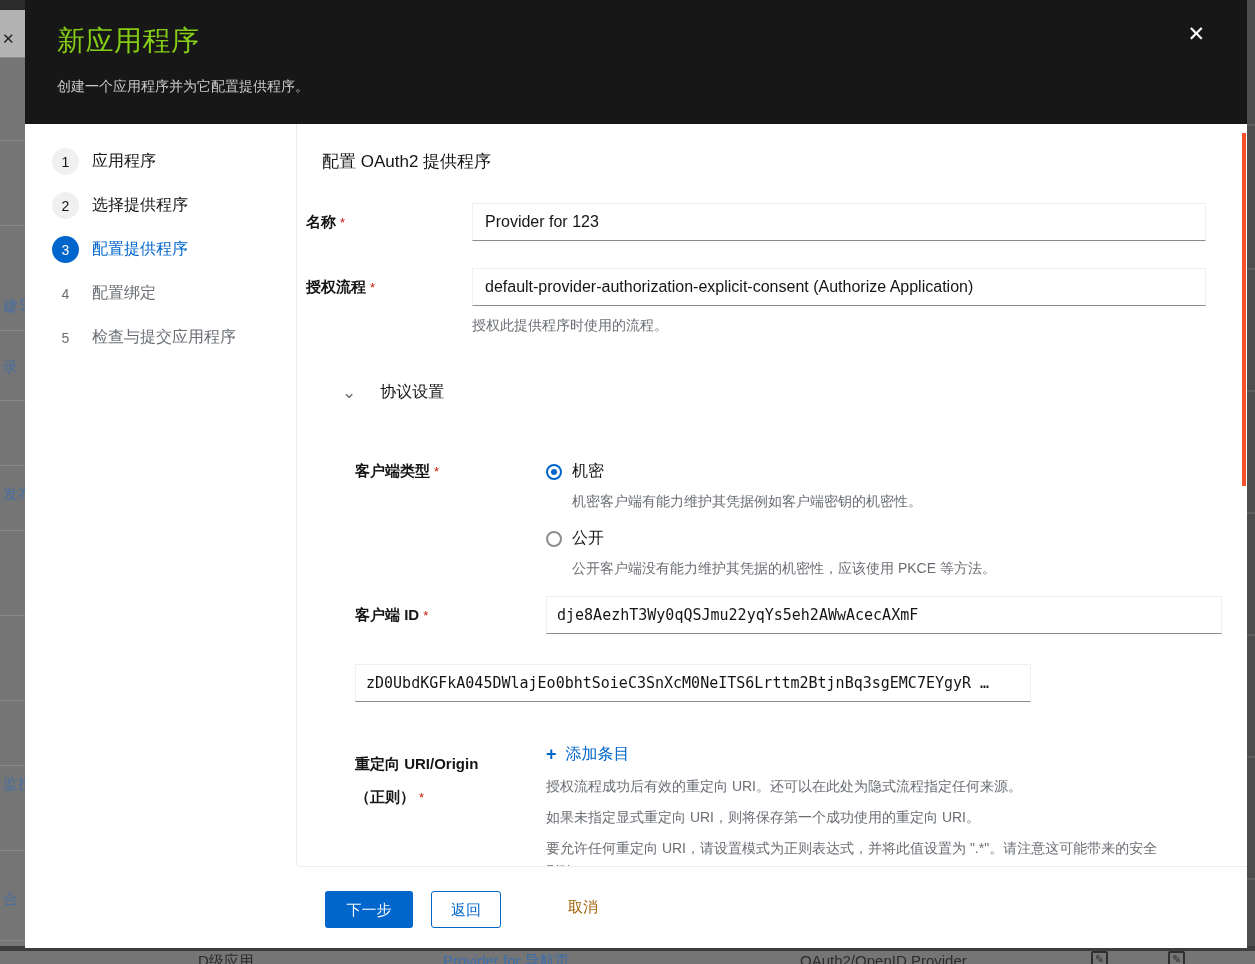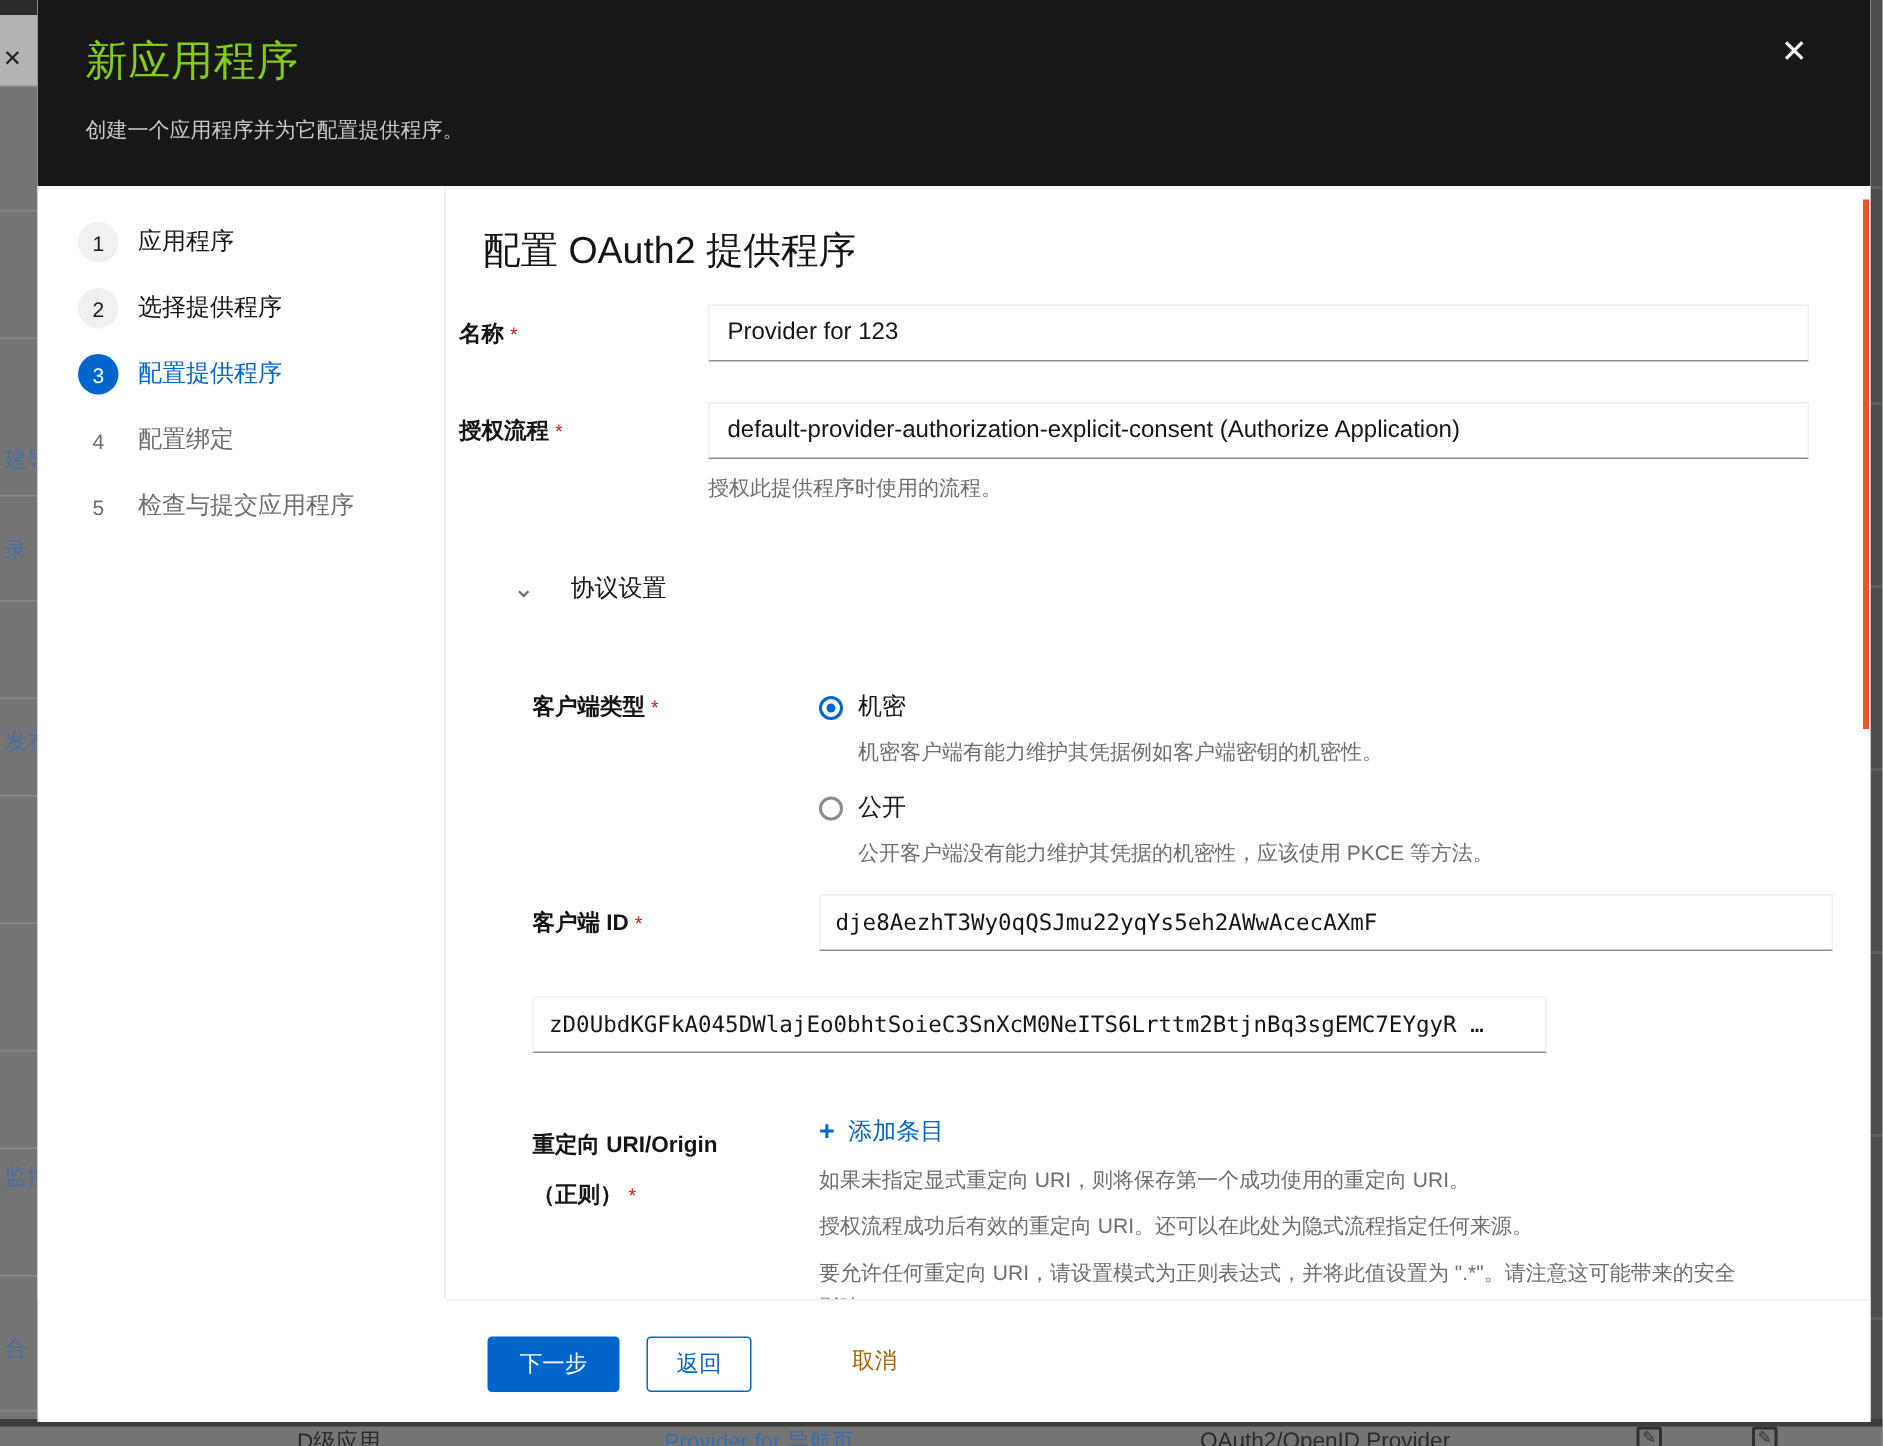--- a/index.html
+++ b/index.html
@@ -36,21 +36,21 @@
   .step-circle { width:27px; height:27px; border-radius:50%; font-size:14px; display:flex; align-items:center; justify-content:center; margin-right:13px; flex:0 0 27px; }
   .step-label { font-size:16px; white-space:nowrap; }
   .step.done .step-circle { background:#f0f0f0; color:#151515; }
   .step.done .step-label { color:#151515; }
   .step.current .step-circle { background:#0066cc; color:#ffffff; }
   .step.current .step-label { color:#0066cc; }
   .step.upcoming .step-circle { background:transparent; color:#6a6e73; }
   .step.upcoming .step-label { color:#6a6e73; }
   
   .wizard-content { position:absolute; left:273px; top:124px; width:949px; height:824px; background:#fff; }
-  .form-title { position:absolute; left:24px; top:26px; font-size:25px; font-weight:400; color:#151515; }
+  .form-title { position:absolute; left:24px; top:26px; font-size:17px; font-weight:400; color:#151515; }
   .frow { position:absolute; left:0; display:flex; padding-left:8px; }
   .frow .flabel { width:166px; padding-top:10px; font-size:15px; font-weight:bold; color:#151515; }
   .frow.grouped { padding-left:57px; }
   .frow.grouped .flabel { width:191px; }
   .req { color:#c9190b; font-size:13px; margin-left:4px; font-weight:normal; }
   .tinput { height:38px; background:#fff; border:1px solid #f0f0f0; border-bottom:1px solid #8a8d90; font-size:16px; color:#151515; padding:0 12px; display:flex; align-items:center; white-space:nowrap; overflow:hidden; }
   .tinput.w-outer { width:734px; }
   .tinput.w-inner { width:676px; }
   .tinput.mono { font-family:"DejaVu Sans Mono","Liberation Mono",monospace; font-size:15px; padding:0 10px; }
   .fhelp { font-size:14px; color:#6a6e73; margin-top:9px; line-height:20px; }
@@ -221,22 +221,22 @@
 
     <div class="frow grouped" style="top:613px">
       <div class="flabel">
         <span class="wrap-label"><span>重定向 URI/Origin（正则）</span><span class="req">*</span></span>
       </div>
       <div class="redirect-help">
         <div class="add-entry">
           <span class="add-plus">+</span>
           <span>添加条目</span>
         </div>
+        <p>授权流程成功后有效的重定向 URI。还可以在此处为隐式流程指定任何来源。</p>
         <p>如果未指定显式重定向 URI，则将保存第一个成功使用的重定向 URI。</p>
-        <p>授权流程成功后有效的重定向 URI。还可以在此处为隐式流程指定任何来源。</p>
         <p>要允许任何重定向 URI，请设置模式为正则表达式，并将此值设置为 ".*"。请注意这可能带来的安全</p>
         <p class="cont">影响。</p>
       </div>
     </div>
   </div>
 
   <div class="modal-footer">
     <span class="btn btn-primary">下一步</span>
     <span class="btn btn-secondary">返回</span>
     <span class="btn btn-link">取消</span>

